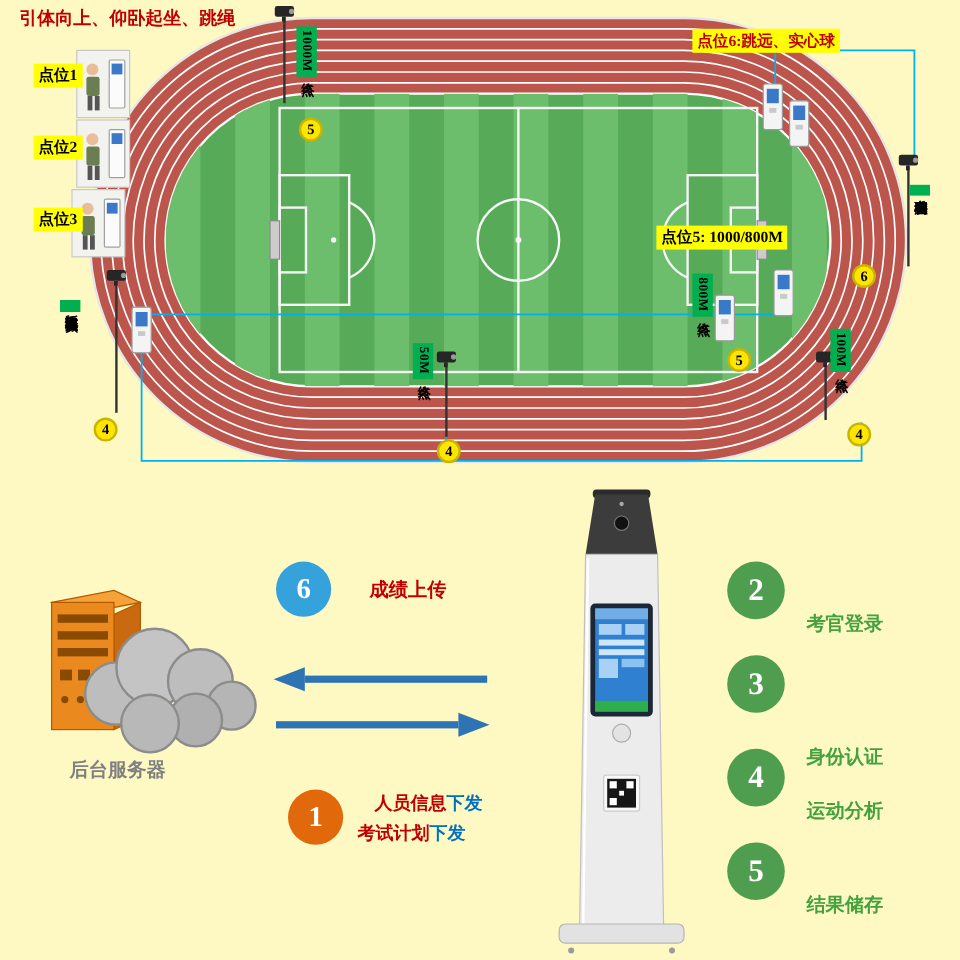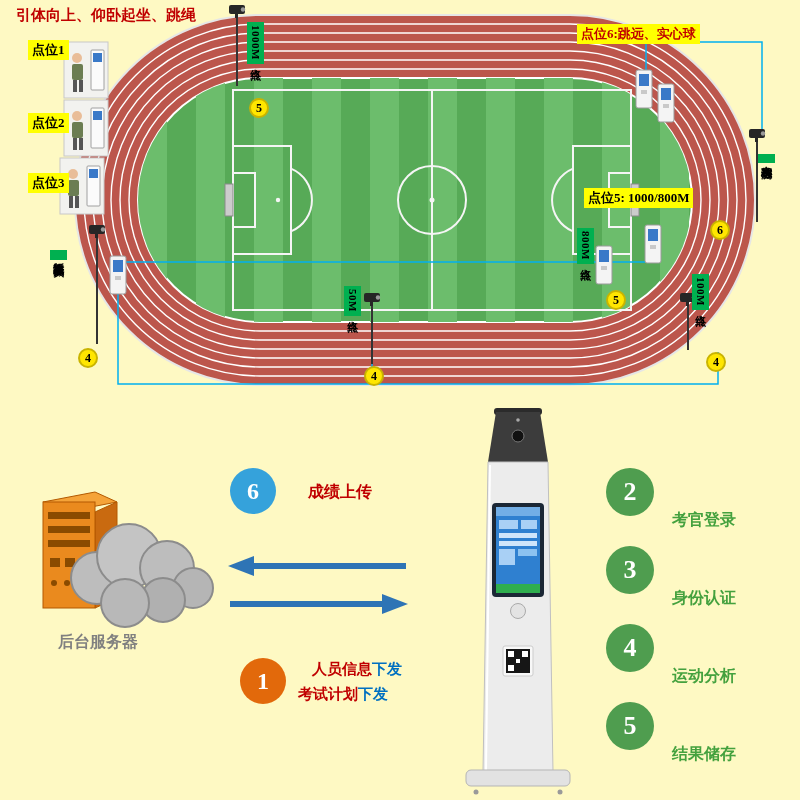--- a/index.html
+++ b/index.html
@@ -128,24 +128,24 @@
     <use href="#fk" transform="translate(596,246)"></use>
     <use href="#fk" transform="translate(110,256)"></use>
 
     <use href="#photo" transform="translate(64,42)"></use>
     <use href="#photo" transform="translate(64,100)"></use>
     <use href="#photo" transform="translate(60,158)"></use>
   </svg>
 
   <div class="abs note" style="left:16px;top:6px">引体向上、仰卧起坐、跳绳</div>
 
-  <div class="abs ylabel" style="left:28px;top:40px">点位1</div>
+  <div class="abs ylabel" style="left:28px;top:53px">点位1</div>
   <div class="abs ylabel" style="left:28px;top:113px">点位2</div>
   <div class="abs ylabel" style="left:28px;top:173px">点位3</div>
-  <div class="abs ylabel" style="left:584px;top:188px">点位5:  1000/800M</div>
+  <div class="abs ylabel" style="left:547px;top:188px">点位5:  1000/800M</div>
   <div class="abs ylabel red" style="left:577px;top:24px">点位6:跳远、实心球</div>
 
   <div class="abs vtag" style="left:247px;top:22px">1000M终点</div>
   <div class="abs vtag" style="left:50px;top:250px">折返跑终点摄像头</div>
   <div class="abs vtag" style="left:344px;top:286px">50M终点</div>
   <div class="abs vtag" style="left:577px;top:228px">800M终点</div>
   <div class="abs vtag" style="left:692px;top:274px">100M终点</div>
   <div class="abs vtag" style="left:758px;top:154px">实心球检测</div>
 
   <div class="abs badge" style="left:249px;top:98px">5</div>
@@ -225,21 +225,21 @@
     </g>
     <rect x="466" y="770" width="104" height="16" rx="5" fill="#e2e2e2" stroke="#b5b5b5"></rect>
     <circle cx="476" cy="792" r="2.5" fill="#9a9a9a"></circle>
     <circle cx="560" cy="792" r="2.5" fill="#9a9a9a"></circle>
   </svg>
 
   <div class="abs numcircle c-green" style="left:606px;top:468px">2</div>
   <div class="abs step-label" style="left:672px;top:482px">考官登录</div>
 
   <div class="abs numcircle c-green" style="left:606px;top:546px">3</div>
-  <div class="abs step-label" style="left:672px;top:560px">身份认证</div>
+  <div class="abs step-label" style="left:672px;top:593px">身份认证</div>
 
   <div class="abs numcircle c-green" style="left:606px;top:624px">4</div>
   <div class="abs step-label" style="left:672px;top:638px">运动分析</div>
 
   <div class="abs numcircle c-green" style="left:606px;top:702px">5</div>
   <div class="abs step-label" style="left:672px;top:716px">结果储存</div>
 
 </div>
 
 </body></html>

